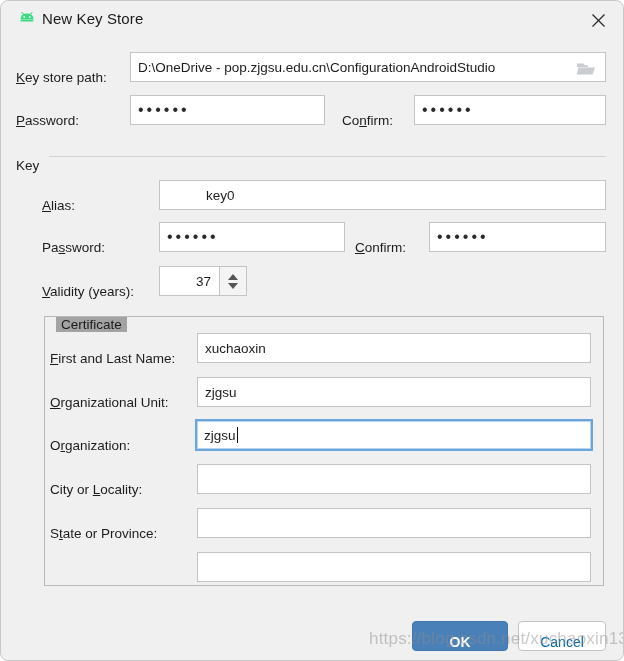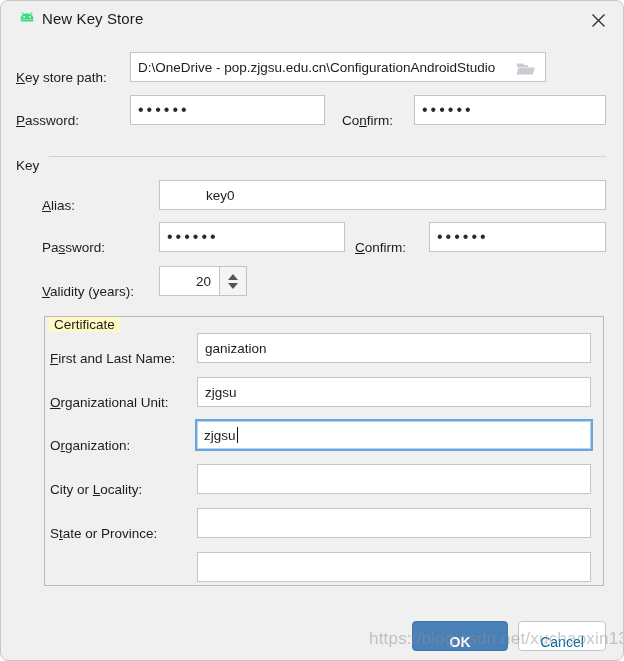--- a/index.html
+++ b/index.html
@@ -89,21 +89,21 @@
   .caret {
     display: inline-block;
     width: 1px;
     height: 16px;
     background: #101010;
     margin-left: 1px;
     vertical-align: middle;
   }
 
   
-  #ks-path-field { left: 129px; top: 51px; width: 416px; padding-right: 34px; }
+  #ks-path-field { left: 129px; top: 51px; width: 476px; padding-right: 34px; }
   #folder-icon {
     position: absolute;
     right: 9px; top: 8px;
     width: 20px; height: 15px;
   }
 
   
   #key-section-label { left: 15px; top: 147px; background: #f0f0f0; padding-right: 6px; z-index: 2; }
   #key-section-line {
     position: absolute;
@@ -114,22 +114,22 @@
 
   
   #cert-group {
     position: absolute;
     left: 43px; top: 315px;
     width: 560px; height: 270px;
     border: 1px solid #b9b9b9;
     box-sizing: border-box;
   }
   #cert-group-label {
-    left: 48px; top: 306px;
-    background: #fef9c3;
+    left: 55px; top: 306px;
+    background: #a3a3a3;
     padding: 0 5px;
     z-index: 2;
     text-align: right;
   }
 
   
   #validity-field {
     left: 158px; top: 265px; width: 60px;
     justify-content: flex-end;
     padding-right: 8px;
@@ -271,35 +271,35 @@
     <u>C</u>onfirm:
   </div>
   <div class="field pwfield" style="left:428px; top:221px; width:177px;">
     <span>••••••</span>
   </div>
 
   <div class="lbl" style="left:41px; top:273px;">
     <u>V</u>alidity (years):
   </div>
   <div class="field" id="validity-field">
-    <span>20</span>
+    <span>37</span>
   </div>
   <div id="validity-spin">
     <span class="spin-arrow-up"></span>
     <span class="spin-arrow-down"></span>
   </div>
 
   <div id="cert-group"></div>
   <div class="lbl" id="cert-group-label">Certificate</div>
 
   <div class="lbl" style="left:49px; top:340px;">
     <u>F</u>irst and Last Name:
   </div>
   <div class="field" style="left:196px; top:332px; width:394px;">
-    <span>ganization</span>
+    <span>xuchaoxin</span>
   </div>
 
   <div class="lbl" style="left:49px; top:384px;">
     <u>O</u>rganizational Unit:
   </div>
   <div class="field" style="left:196px; top:376px; width:394px;">
     <span>zjgsu</span>
   </div>
 
   <div class="lbl" style="left:49px; top:427px;">

